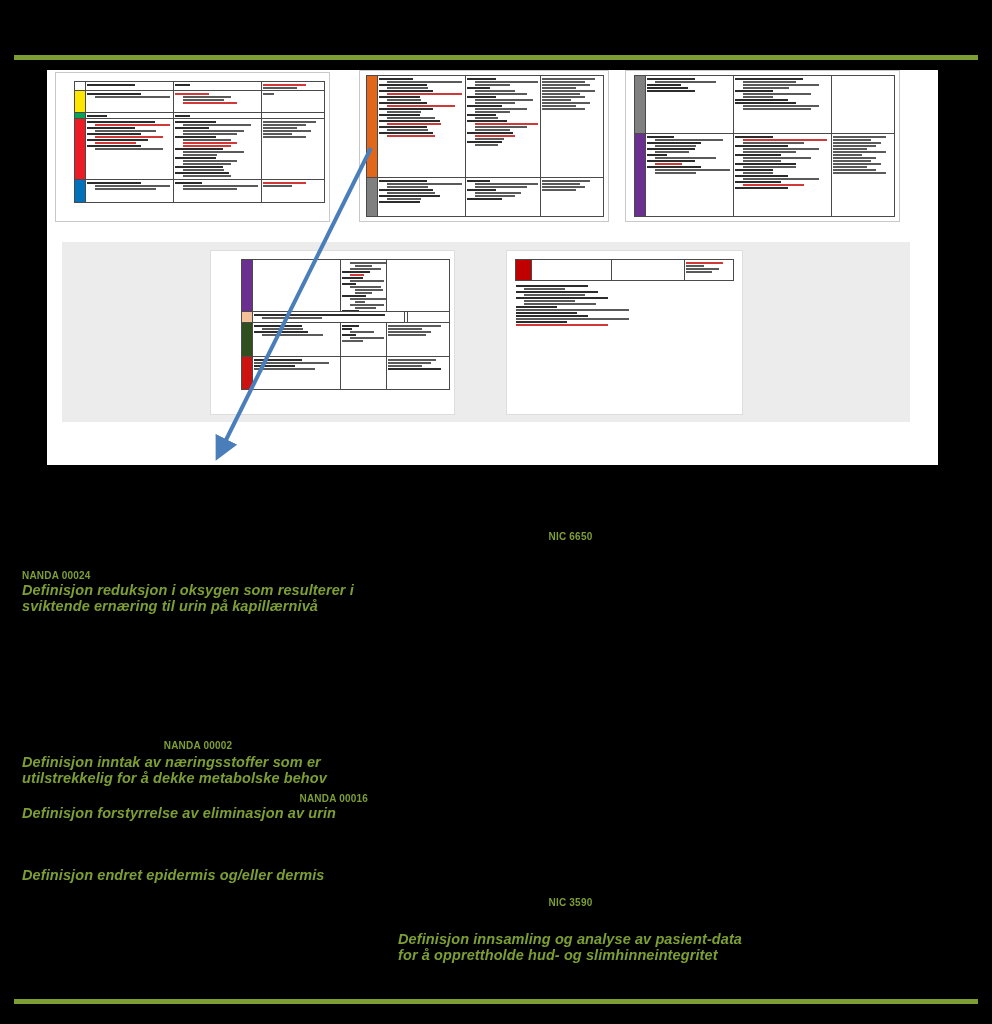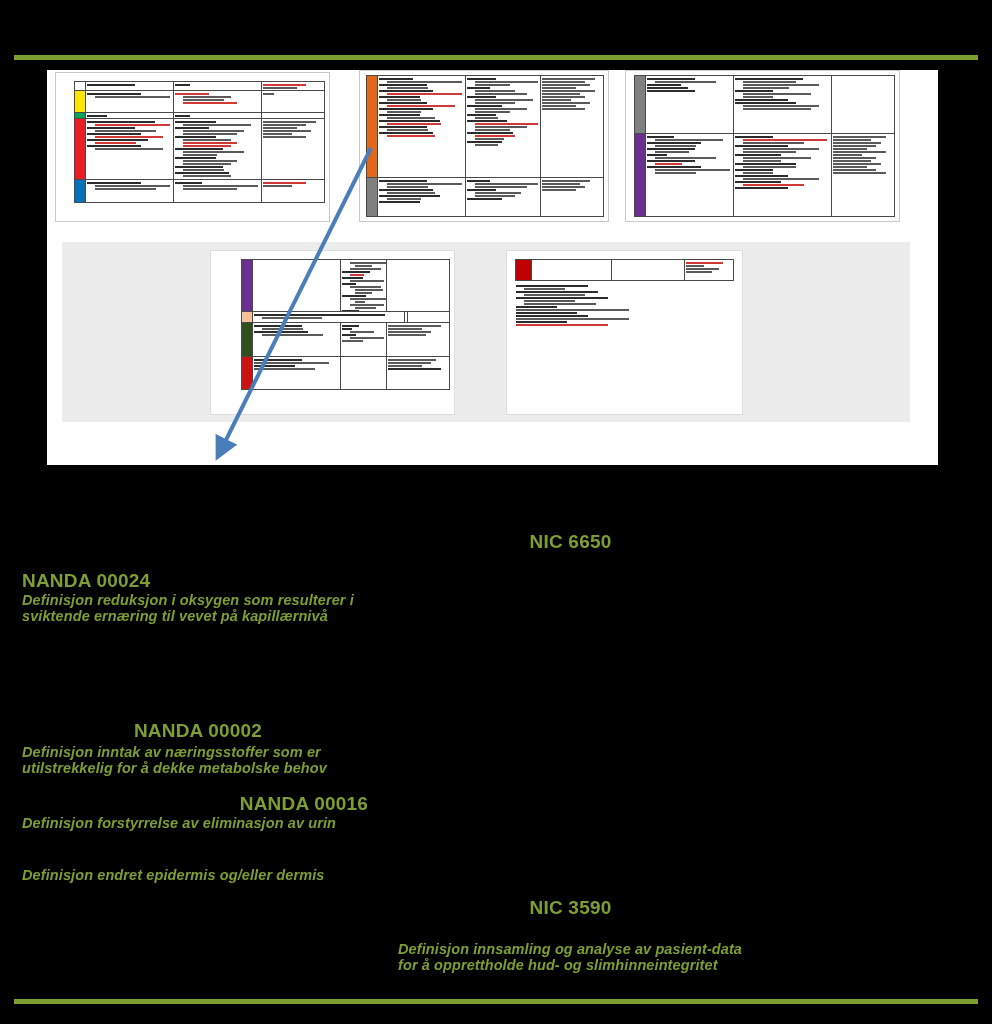--- a/index.html
+++ b/index.html
@@ -80,21 +80,21 @@
   .ln.i { margin-left: 8px; }
   .ln.i2 { margin-left: 13px; } .w88 { width: 88%; } .w80 { width: 80%; }
   .w72 { width: 72%; } .w64 { width: 64%; } .w56 { width: 56%; }
   .w48 { width: 48%; } .w40 { width: 40%; } .w32 { width: 32%; }
   .w24 { width: 24%; } .w18 { width: 18%; }
 
   
   .cap { position: absolute; color: #7d9e33; }
   .cap .code {
     font-weight: bold;
-    font-size: 19px;
+    font-size: 10px;
     letter-spacing: .2px;
     white-space: nowrap;
     line-height: 1.15;
   }
   .cap .def {
     font-style: italic;
     font-weight: bold;
     font-size: 14.5px;
     line-height: 1.13;
     letter-spacing: .1px;
@@ -514,29 +514,29 @@
         <marker id="ah" markerWidth="6" markerHeight="6" refX="3" refY="3" orient="auto">
           <path d="M0,0 L6,3 L0,6 z" fill="#4a7ebb"></path>
         </marker>
       </defs>
       <line x1="324" y1="78" x2="174" y2="380" stroke="#4a7ebb" stroke-width="4" marker-end="url(#ah)"></line>
     </svg>
   </div>
 
   <div class="cap" style="left:22px; top:570px; width:370px;">
     <div class="code">NANDA 00024</div>
-    <div class="def">Definisjon reduksjon i oksygen som resulterer i sviktende ernæring til vevet på kapillærnivå</div>
+    <div class="def">Definisjon reduksjon i oksygen som resulterer i sviktende ernæring til urin på kapillærnivå</div>
   </div>
 
   <div class="cap ctr" style="left:398px; top:531px; width:345px;">
     <div class="code">NIC 6650</div>
   </div>
 
 
-  <div class="cap ctr" style="left:22px; top:720px; width:352px;">
+  <div class="cap ctr" style="left:22px; top:740px; width:352px;">
     <div class="code">NANDA 00002</div>
     <div class="def" style="margin-top:2px;">Definisjon inntak av næringsstoffer som er utilstrekkelig for å dekke metabolske behov</div>
   </div>
 
   <div class="cap" style="left:22px; top:793px; width:352px;">
     <div class="code" style="text-align:right; padding-right:6px;">NANDA 00016</div>
     <div class="def">Definisjon forstyrrelse av eliminasjon av urin</div>
   </div>
 
   <div class="cap ctr" style="left:22px; top:861px; width:352px;">

